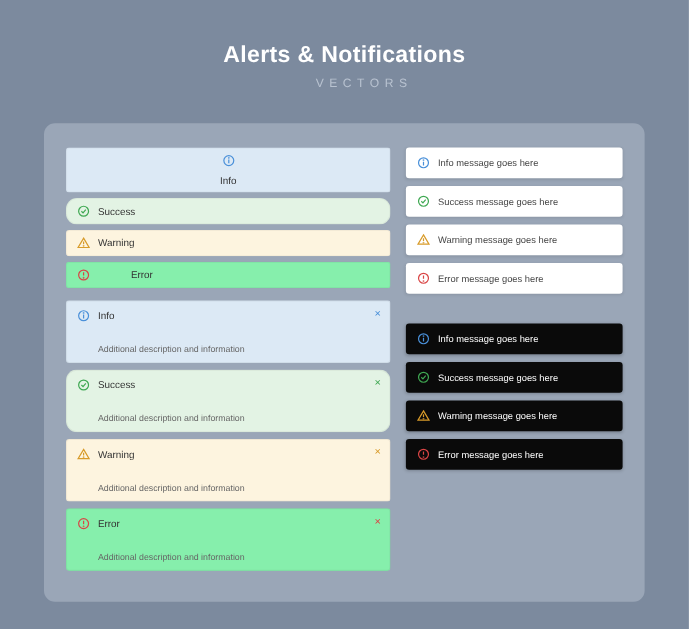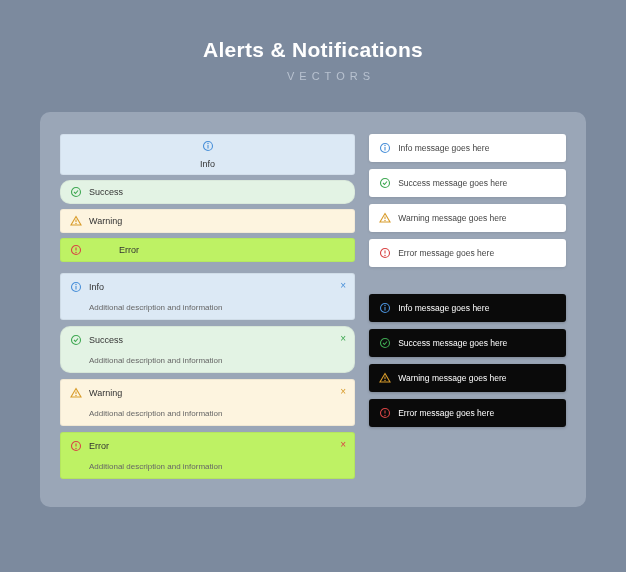--- a/index.html
+++ b/index.html
@@ -64,21 +64,21 @@
   display: flex;
   align-items: center;
   gap: 7px;
   font-size: 9px;
   font-weight: 500;
   color: #333;
 }
 .alert-lg-desc {
   font-size: 8px;
   color: #666;
-  margin-top: 10px;
+  margin-top: 20px;
   margin-left: 19px;
 }
 .close-x {
   position: absolute;
   top: 6px;
   right: 8px;
   font-size: 10px;
   cursor: pointer;
 }
 
@@ -103,21 +103,21 @@
   align-items: center;
   gap: 7px;
   font-size: 8.5px;
   color: #ffffff;
   box-shadow: 0 1px 3px rgba(0,0,0,0.2);
 }
 
 .bg-info { background: #dce9f5; flex-direction: column; }
 .bg-success { background: #e3f3e4; border-radius: 10px; }
 .bg-warning { background: #fdf4df; }
-.bg-error { background: #bef264; gap: 37px; }
+.bg-error { background: #86efac; gap: 37px; }
 
 .icon { width: 12px; height: 12px; flex-shrink: 0; }
 .close-info { color: #4a90d9; }
 .close-success { color: #3fa852; }
 .close-warning { color: #d89b2a; }
 .close-error { color: #d94545; }
 
 .spacer { height: 6px; }
 .spacer-lg { height: 20px; }
 </style>

